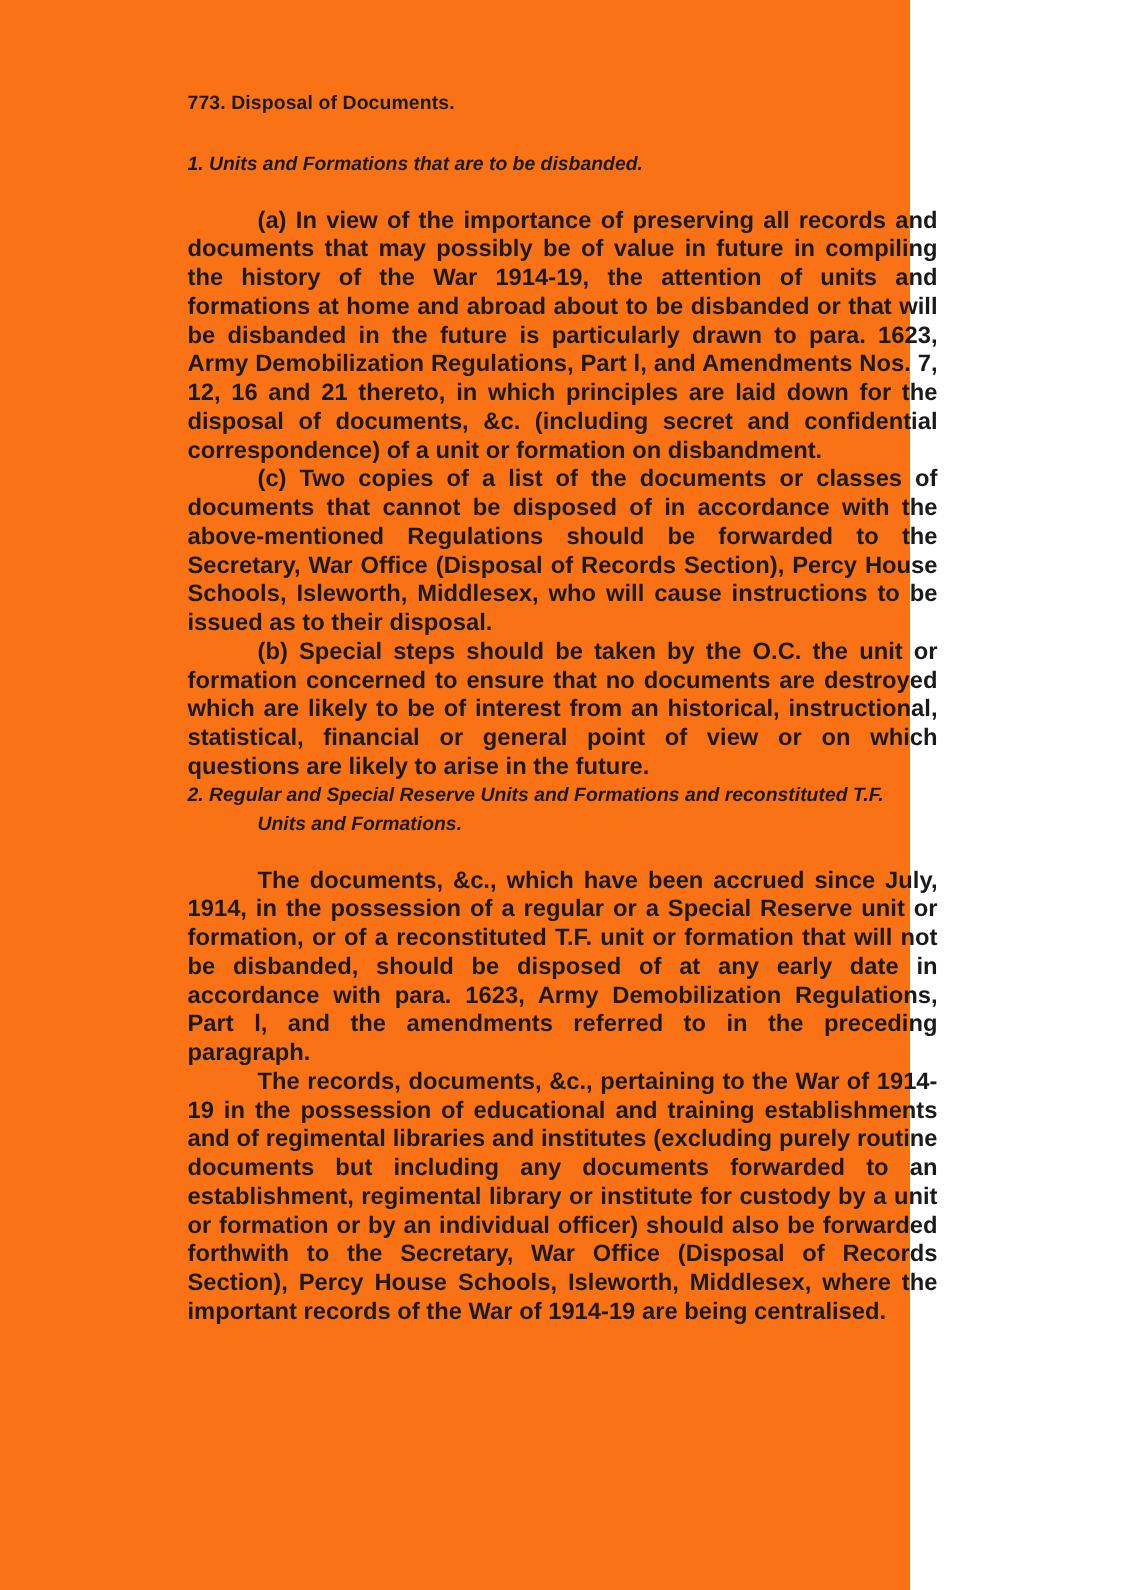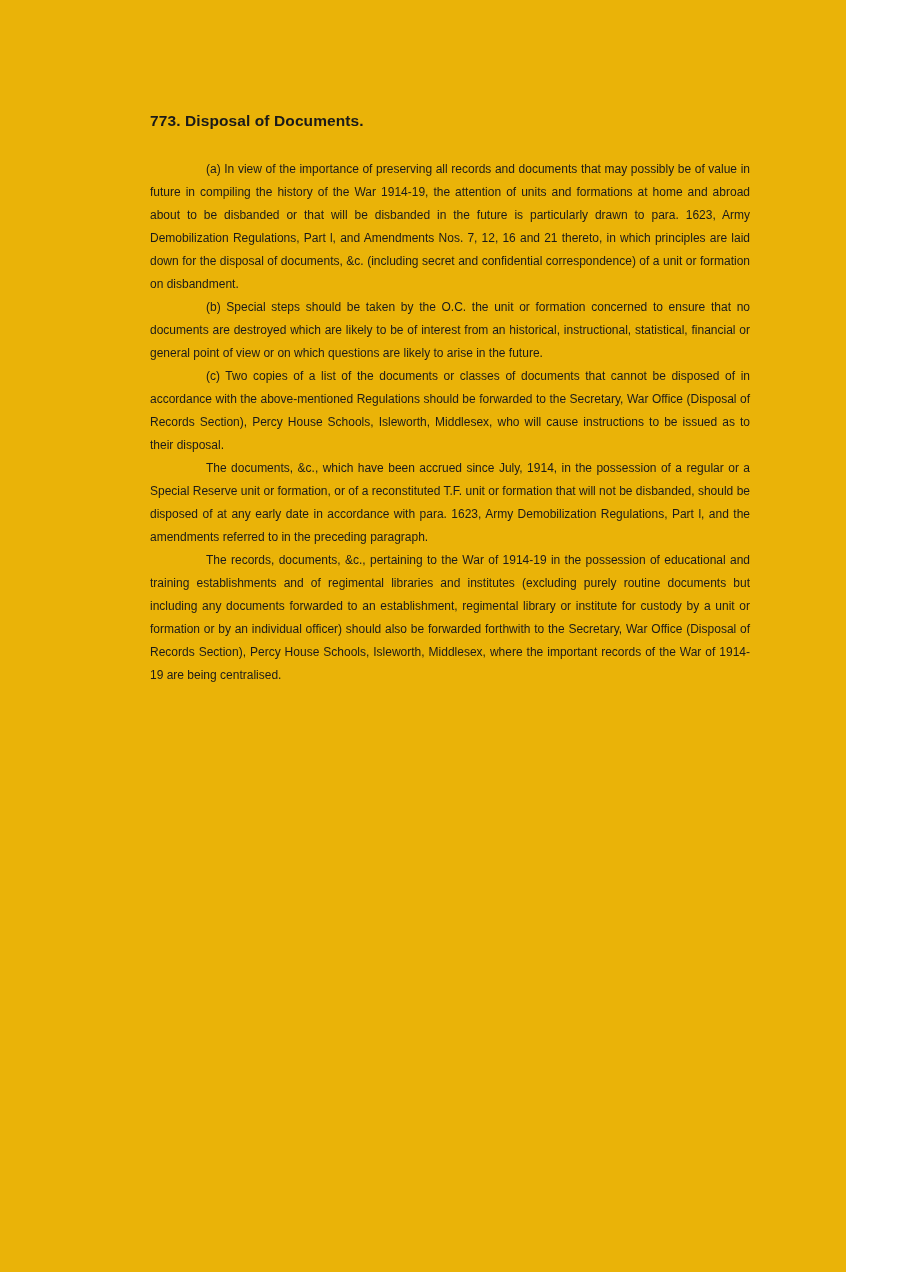--- a/index.html
+++ b/index.html
@@ -11,24 +11,24 @@
   body {
     width: 900px;
     height: 1272px;
     font-family: "Liberation Sans", sans-serif;
     color: #1a1a1a;
     -webkit-font-smoothing: antialiased;
   }
 
   .page {
     box-sizing: border-box;
-    width: 846px;
+    width: 728px;
     min-height: 1272px;
-    padding: 110px 150px 60px 150px;
-    background: #eab308;
+    padding: 72px 150px 60px 150px;
+    background: #f97316;
   }
 
   .doc-body {
     width: 600px;
   }
 
   
   .doc-title {
     font-size: 15.5px;
     font-weight: bold;
@@ -45,27 +45,28 @@
     line-height: 23px;
     margin: 0 0 22px 0;
     text-align: left;
     
     padding-left: 56px;
     text-indent: -56px;
   }
 
   
   .para {
-    font-size: 12px;
+    font-size: 19px;
     line-height: 23px;
     margin: 0;
     text-align: justify;
     text-justify: inter-word;
     text-indent: 56px;
     hyphens: none;
+    font-weight: bold;
   }
 
   
   .para-group {
     margin-bottom: 24px;
   }
   .para-group:last-child {
     margin-bottom: 0;
   }
 
@@ -75,29 +76,31 @@
 </style>
 </head>
 <body>
 
 <div class="page">
   <div class="doc-body">
 
     <h1 class="doc-title">773. Disposal of Documents.</h1>
 
     <div class="section">
+      <h2 class="section-heading">1. Units and Formations that are to be disbanded.</h2>
 
       <div class="para-group">
         <p class="para">(a) In view of the importance of preserving all records and documents that may possibly be of value in future in compiling the history of the War 1914-19, the attention of units and formations at home and abroad about to be disbanded or that will be disbanded in the future is particularly drawn to para. 1623, Army Demobilization Regulations, Part l, and Amendments Nos. 7, 12, 16 and 21 thereto, in which principles are laid down for the disposal of documents, &amp;c. (including secret and confidential correspondence) of a unit or formation on disbandment.</p>
+        <p class="para">(c) Two copies of a list of the documents or classes of documents that cannot be disposed of in accordance with the above-mentioned Regulations should be forwarded to the Secretary, War Office (Disposal of Records Section), Percy House Schools, Isleworth, Middlesex, who will cause instructions to be issued as to their disposal.</p>
         <p class="para">(b) Special steps should be taken by the O.C. the unit or formation concerned to ensure that no documents are destroyed which are likely to be of interest from an historical, instructional, statistical, financial or general point of view or on which questions are likely to arise in the future.</p>
-        <p class="para">(c) Two copies of a list of the documents or classes of documents that cannot be disposed of in accordance with the above-mentioned Regulations should be forwarded to the Secretary, War Office (Disposal of Records Section), Percy House Schools, Isleworth, Middlesex, who will cause instructions to be issued as to their disposal.</p>
       </div>
     </div>
 
     <div class="section">
+      <h2 class="section-heading">2. Regular and Special Reserve Units and Formations and reconstituted T.F. Units and Formations.</h2>
 
       <div class="para-group">
         <p class="para">The documents, &amp;c., which have been accrued since July, 1914, in the possession of a regular or a Special Reserve unit or formation, or of a reconstituted T.F. unit or formation that will not be disbanded, should be disposed of at any early date in accordance with para. 1623, Army Demobilization Regulations, Part l, and the amendments referred to in the preceding paragraph.</p>
 
       </div>
     </div>
 
     <div class="section">
 
       <div class="para-group">

